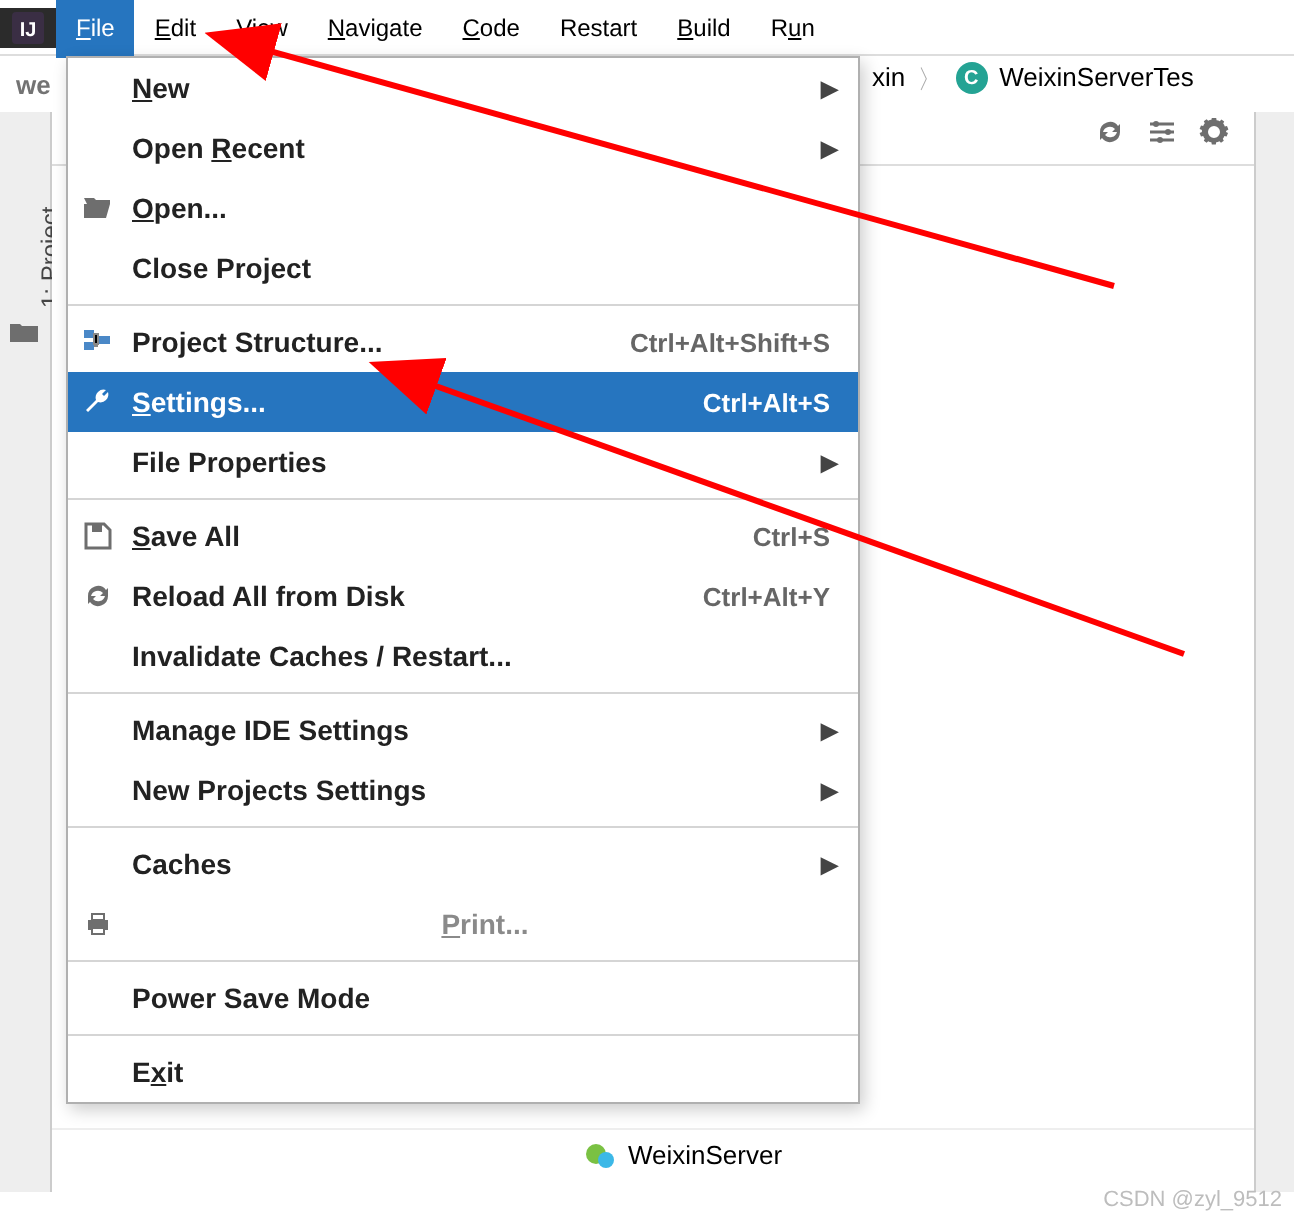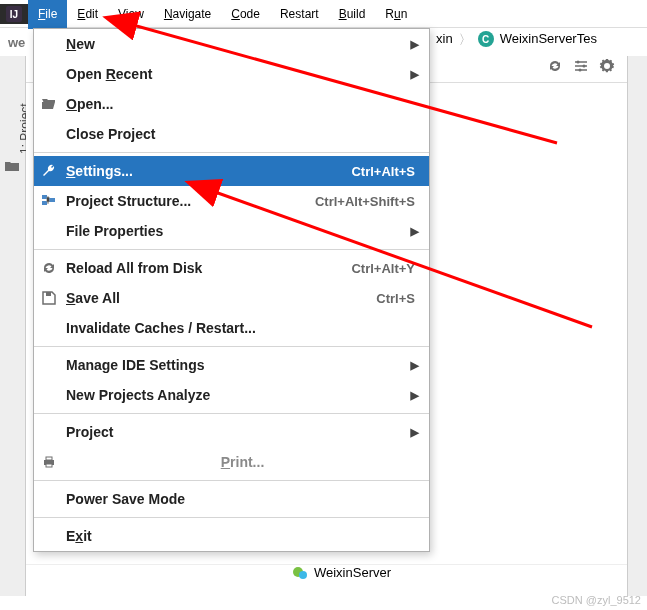--- a/index.html
+++ b/index.html
@@ -35,21 +35,21 @@
 .dd-label { flex: 1; }
 .dd-label u { text-decoration: underline; }
 .dd-short { font-size: 13px; color: #666; margin-right: 4px; }
 .dd-row.selected .dd-short { color: #fff; }
 .dd-arrow { color: #444; font-size: 11px; }
 
 .right-gutter { position: absolute; right: 0; top: 56px; width: 20px; height: 540px; background: #eee; border-left: 1px solid #ccc; }
 
 .editor-area { position: absolute; left: 26px; right: 20px; top: 82px; bottom: 46px; background: #fff; border-top: 1px solid #ddd; }
 
-.bottom-bar { position: absolute; left: 26px; right: 20px; bottom: 20px; height: 26px; background: #fff; display: flex; align-items: flex-start; justify-content: center; gap: 6px; font-size: 13px; border-top:1px solid #eee;padding-left:30px; }
+.bottom-bar { position: absolute; left: 26px; right: 20px; bottom: 20px; height: 26px; background: #fff; display: flex; align-items: center; justify-content: center; gap: 6px; font-size: 13px; border-top:1px solid #eee;padding-left:30px; }
 .wx-icon { width: 16px; height: 16px; }
 
 .watermark { position: absolute; right: 6px; bottom: 4px; font-size: 11px; color: #bdbdbd; }
 
 .annotation-layer { position: absolute; inset: 0; pointer-events: none; z-index: 50; }
 </style>
 </head>
 <body>
 
 <div class="menubar">
@@ -128,85 +128,85 @@
           <path d="M1 3h5l1 1h7v2H2.5L1 3zm0 3h13l-2 7H1z" fill="currentColor"></path>
         </svg>
       </span>
       <span class="dd-label"><u>O</u>pen...</span>
     </div>
     <div class="dd-row">
       <span class="dd-icon"></span>
       <span class="dd-label">Close Project</span>
     </div>
     <div class="dd-sep"></div>
-    <div class="dd-row selected">
-      <span class="dd-icon">
-        <svg viewBox="0 0 16 16" width="16" height="16">
-          <path d="M13 3a4 4 0 0 1-5 5L3 13l-1-1 5-5a4 4 0 0 1 5-5l-2 2 1 1 2-2z" fill="currentColor"></path>
-        </svg>
-      </span>
-      <span class="dd-label"><u>S</u>ettings...</span>
-      <span class="dd-short">Ctrl+Alt+S</span>
-    </div>
     <div class="dd-row">
       <span class="dd-icon">
         <svg viewBox="0 0 16 16" width="16" height="16">
           <rect x="1" y="2" width="5" height="4" fill="#4a88c7"></rect>
           <rect x="1" y="8" width="5" height="4" fill="#4a88c7"></rect>
           <rect x="8" y="5" width="6" height="4" fill="#4a88c7"></rect>
           <path d="M6 4h2v5H6zM6 10h2" stroke="#888"></path>
         </svg>
       </span>
       <span class="dd-label">Project Structure...</span>
       <span class="dd-short">Ctrl+Alt+Shift+S</span>
     </div>
+    <div class="dd-row selected">
+      <span class="dd-icon">
+        <svg viewBox="0 0 16 16" width="16" height="16">
+          <path d="M13 3a4 4 0 0 1-5 5L3 13l-1-1 5-5a4 4 0 0 1 5-5l-2 2 1 1 2-2z" fill="currentColor"></path>
+        </svg>
+      </span>
+      <span class="dd-label"><u>S</u>ettings...</span>
+      <span class="dd-short">Ctrl+Alt+S</span>
+    </div>
     <div class="dd-row">
       <span class="dd-icon"></span>
       <span class="dd-label">File Properties</span>
       <span class="dd-arrow">▶</span>
     </div>
     <div class="dd-sep"></div>
+    <div class="dd-row">
+      <span class="dd-icon">
+        <svg viewBox="0 0 16 16" width="16" height="16">
+          <path d="M2 2h9l3 3v9H2z" fill="none" stroke="currentColor" stroke-width="1.5"></path>
+          <rect x="5" y="2" width="5" height="4" fill="currentColor"></rect>
+        </svg>
+      </span>
+      <span class="dd-label"><u>S</u>ave All</span>
+      <span class="dd-short">Ctrl+S</span>
+    </div>
     <div class="dd-row">
       <span class="dd-icon">
         <svg viewBox="0 0 16 16" width="16" height="16">
           <path d="M3 8a5 5 0 0 1 9-3l1-1v4h-4l1.5-1.5A3.5 3.5 0 0 0 4.5 8H3zm10 0a5 5 0 0 1-9 3l-1 1V8h4L5.5 9.5A3.5 3.5 0 0 0 11.5 8H13z" fill="currentColor"></path>
         </svg>
       </span>
       <span class="dd-label">Reload All from Disk</span>
       <span class="dd-short">Ctrl+Alt+Y</span>
     </div>
     <div class="dd-row">
-      <span class="dd-icon">
-        <svg viewBox="0 0 16 16" width="16" height="16">
-          <path d="M2 2h9l3 3v9H2z" fill="none" stroke="currentColor" stroke-width="1.5"></path>
-          <rect x="5" y="2" width="5" height="4" fill="currentColor"></rect>
-        </svg>
-      </span>
-      <span class="dd-label"><u>S</u>ave All</span>
-      <span class="dd-short">Ctrl+S</span>
-    </div>
-    <div class="dd-row">
       <span class="dd-icon"></span>
       <span class="dd-label">Invalidate Caches / Restart...</span>
     </div>
     <div class="dd-sep"></div>
     <div class="dd-row">
       <span class="dd-icon"></span>
       <span class="dd-label">Manage IDE Settings</span>
       <span class="dd-arrow">▶</span>
     </div>
     <div class="dd-row">
       <span class="dd-icon"></span>
-      <span class="dd-label">New Projects Analyze</span>
-      <span class="dd-arrow">▶</span>
-    </div>
-    <div class="dd-sep"></div>
-    <div class="dd-row">
-      <span class="dd-icon"></span>
-      <span class="dd-label">Project</span>
+      <span class="dd-label">New Projects Settings</span>
+      <span class="dd-arrow">▶</span>
+    </div>
+    <div class="dd-sep"></div>
+    <div class="dd-row">
+      <span class="dd-icon"></span>
+      <span class="dd-label">Caches</span>
       <span class="dd-arrow">▶</span>
     </div>
     <div class="dd-row disabled">
       <span class="dd-icon">
         <svg viewBox="0 0 16 16" width="16" height="16">
           <rect x="3" y="6" width="10" height="5" fill="currentColor"></rect>
           <rect x="5" y="3" width="6" height="3" fill="none" stroke="currentColor"></rect>
           <rect x="5" y="10" width="6" height="3" fill="#fff" stroke="currentColor"></rect>
         </svg>
       </span>

